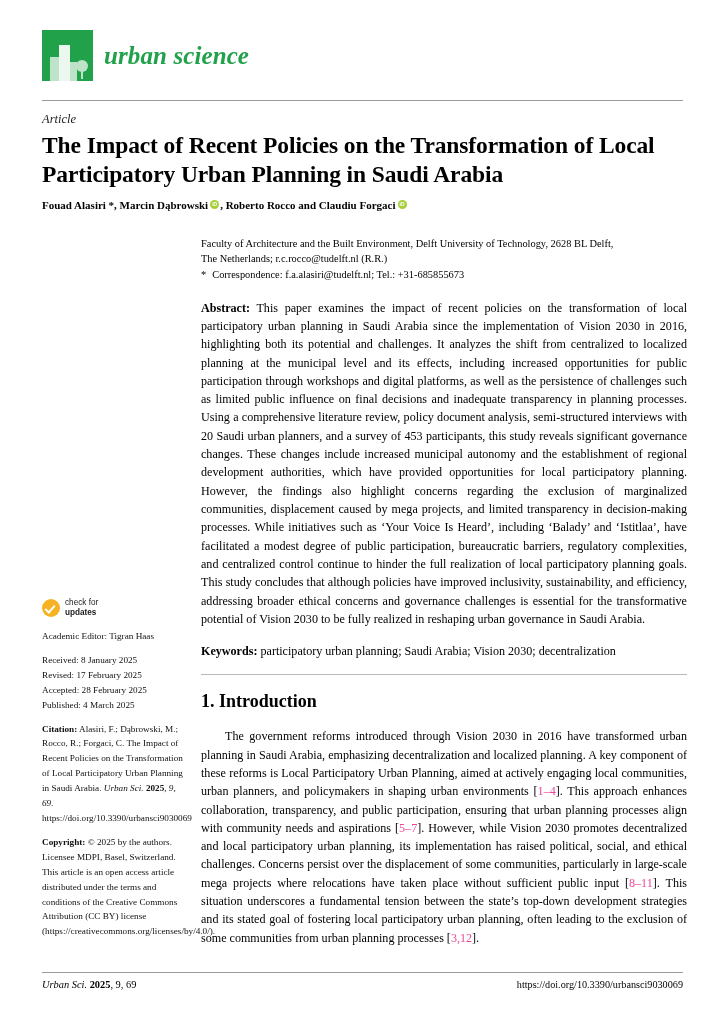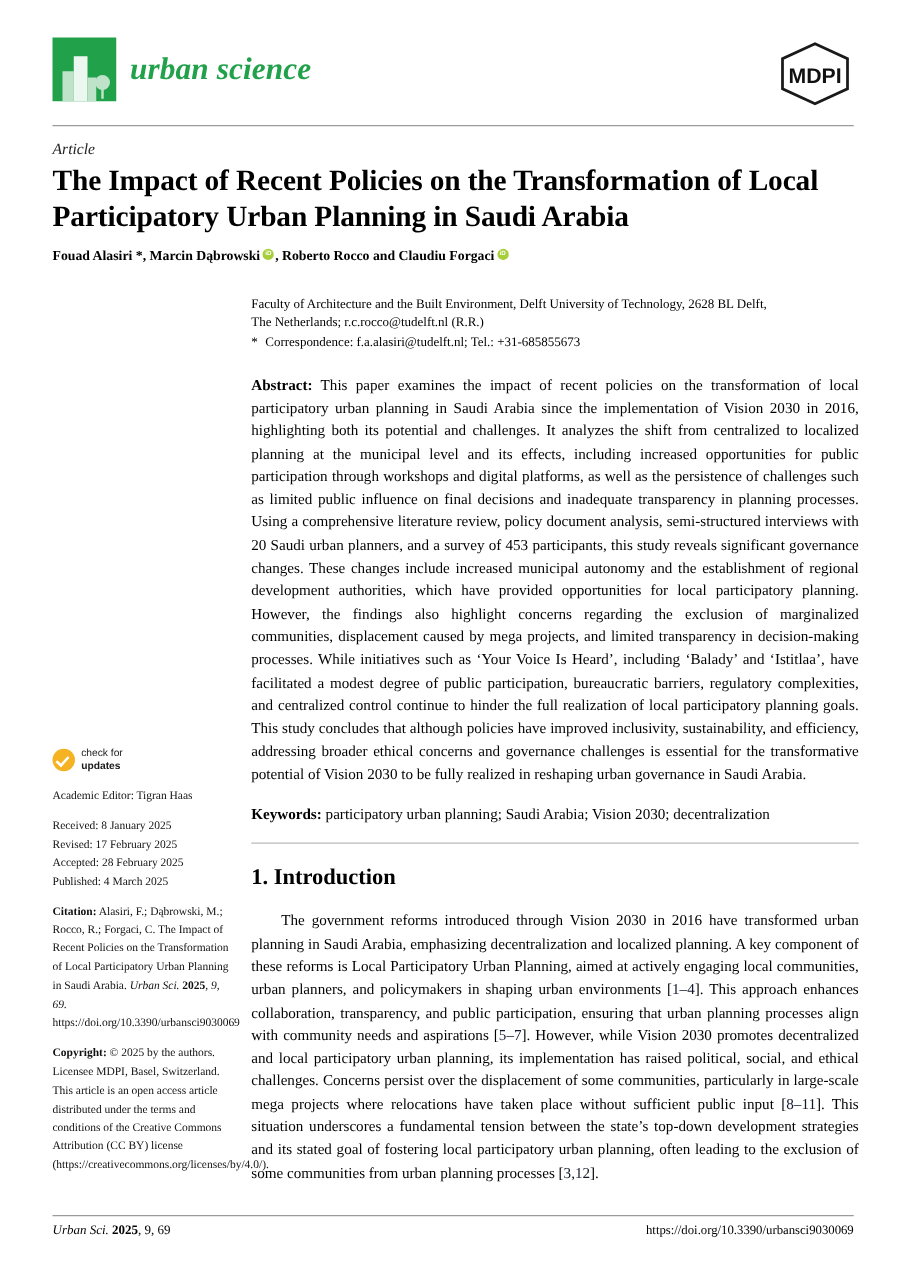--- a/index.html
+++ b/index.html
@@ -196,21 +196,21 @@
     font-size: 18px;
     font-weight: 700;
   }
   .body-par {
     margin-top: 6px;
     font-size: 12.1px;
     line-height: 1.515;
     text-align: justify;
     text-indent: 24px;
   }
-  .ref { color: #0f172a; }
+  .ref { color: #ec4899; }
 
   
   .sidebar {
     position: absolute;
     left: 42px;
     top: 598px;
     width: 146px;
     font-size: 9.2px;
     line-height: 1.62;
     color: #111;
@@ -287,27 +287,20 @@
       <div class="journal-logo-mark">
         <div class="bld jb1"></div>
         <div class="bld jb2"></div>
         <div class="bld jb3"></div>
         <div class="tree-top"></div>
         <div class="tree-trunk"></div>
       </div>
       <div class="journal-name">urban science</div>
     </div>
 
-    <div class="publisher-logo">
-      <svg width="62" height="54" viewBox="0 0 62 54">
-        <polygon points="31,3 57,15 57,39 31,51 5,39 5,15" fill="none" stroke="#1a1a1a" stroke-width="2.2"></polygon>
-        <rect x="9" y="15" width="44" height="24" fill="#ffffff"></rect>
-        <text x="31" y="34" text-anchor="middle" font-family="Liberation Sans, sans-serif" font-size="17" font-weight="700" fill="#111111">MDPI</text>
-      </svg>
-    </div>
   </div>
   <div class="header-rule"></div>
 
   <div class="article-type">Article</div>
   <h1 class="article-title">The Impact of Recent Policies on the Transformation of Local Participatory Urban Planning in Saudi Arabia</h1>
 
   <div class="authors">
     <span>Fouad Alasiri *, Marcin Dąbrowski</span><span class="orcid"></span><span>, Roberto Rocco and Claudiu Forgaci</span><span class="orcid"></span>
   </div>
 

